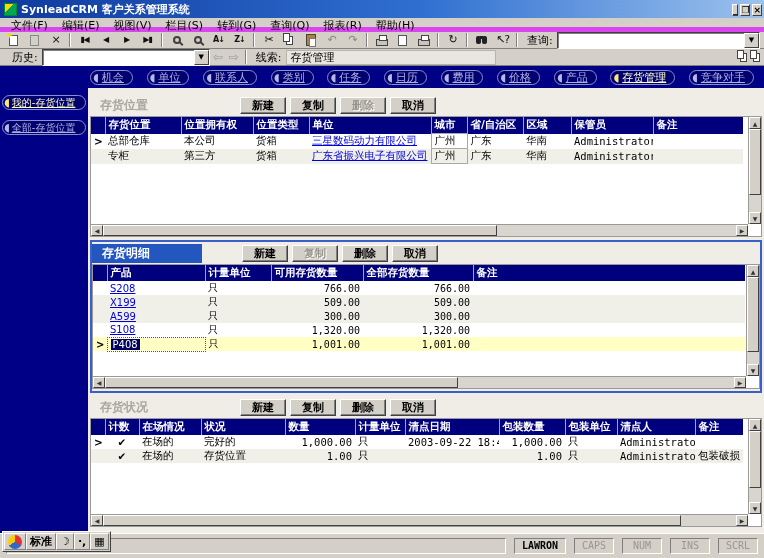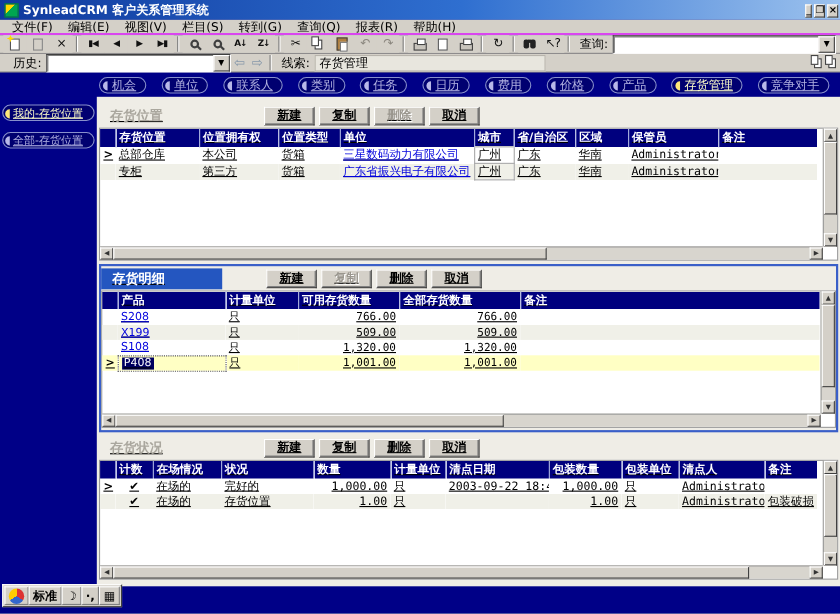--- a/index.html
+++ b/index.html
@@ -13,21 +13,21 @@
     display:flex; align-items:center; padding:0 2px; }
   .app-icon { width:13px; height:13px; margin:0 4px 0 2px;
     background:linear-gradient(135deg,#ffd800 0 40%,#00a651 40% 100%); border:1px solid #083; }
   .title { color:#fff; font-weight:bold; font-size:11px; flex:1; white-space:nowrap; }
   .winbtn { width:16px; height:14px; margin-left:2px; background:#D4D0C8;
     border:1px solid; border-color:#fff #404040 #404040 #fff; font-size:9px; line-height:11px;
     text-align:center; font-weight:bold; color:#000; }
 
   
   .menubar { position:absolute; left:0; top:18px; right:0; height:14px; background:#D4D0C8;
-    border-bottom:2px solid #d946ef; display:flex; align-items:center; padding-left:4px; font-size:11px; }
+    border-bottom:5px solid #d946ef; display:flex; padding-left:4px; font-size:11px; }
   .menu-item { padding:0 7px; color:#000; }
 
   
   .toolbar { position:absolute; left:0; top:32px; right:0; height:17px; background:#D4D0C8;
     display:flex; align-items:center; padding-left:3px; border-bottom:1px solid #808080; }
   .tb-btn { width:21px; height:16px; display:flex; align-items:center; justify-content:center;
     background:#D4D0C8; border:1px solid transparent; color:#111; }
   .tb-btn .glyph { font-size:11px; line-height:12px; white-space:nowrap; letter-spacing:-1px; }
   .tb-btn.small .glyph { font-size:8px; font-weight:bold; }
   .tb-btn.disabled { color:#8a867e; }
@@ -81,21 +81,21 @@
   .main { position:absolute; left:0; top:88px; width:764px; height:445px; background:#000087; }
   .sidebar { position:absolute; left:0; top:0; width:88px; bottom:0; }
   .side-item { height:15px; margin:7px 0 10px 2px; width:84px; border:1px solid #8890cc; border-radius:8px;
     background:#000070; display:flex; align-items:center; padding:0 4px 0 1px; white-space:nowrap; }
   .side-item .crescent { font-size:11px; color:#b8b8e8; margin-right:2px; }
   .side-item .lbl { color:#b0b0e0; font-size:10px; text-decoration:underline; }
   .side-item.active .crescent { color:#ffe879; }
   .side-item.active .lbl { color:#ffffc8; }
 
   .panel { position:absolute; left:88px; top:0; right:0; bottom:0; background:#efede6; }
-  .sec { position:absolute; left:2px; width:672px;text-decoration:underline; }
+  .sec { position:absolute; left:2px; width:672px; }
   .secA { top:6px;  height:145px; }
   .secB { top:152px; height:153px; border:2px solid #3a5fc8; background:#efede6; }
   .secC { top:308px; height:133px; }
   .sec-head { height:22px; display:flex; align-items:center; }
   .sec-title { font-weight:bold; font-size:12px; color:#aaa79e; padding:1px 10px; min-width:110px; }
   .secB .sec-title { background:#2456c0; color:#fff; }
   .btn-row { display:flex; margin-left:40px; gap:4px; }
   .win-btn { width:46px; height:17px; background:#D4D0C8; border:1px solid; border-color:#fff #404040 #404040 #fff;
     box-shadow:inset -1px -1px 0 #808080; font-size:11px; font-weight:bold; color:#000; text-align:center; line-height:14px; }
   .win-btn.disabled { color:#9a968e; text-shadow:1px 1px 0 #fff; }
@@ -451,20 +451,28 @@
                     <td class="r mono ">766.00</td>
                     <td class="r mono ">766.00</td>
                     <td></td>
                   </tr>
                   <tr class="alt">
                     <td class="marker"></td>
                     <td><span class="lnk">X199</span></td>
                     <td>只</td>
                     <td class="r mono ">509.00</td>
                     <td class="r mono ">509.00</td>
+                    <td></td>
+                  </tr>
+                  <tr class="alt">
+                    <td class="marker"></td>
+                    <td><span class="lnk">A599</span></td>
+                    <td>只</td>
+                    <td class="r mono ">300.00</td>
+                    <td class="r mono ">300.00</td>
                     <td></td>
                   </tr>
                   <tr>
                     <td class="marker"></td>
                     <td><span class="lnk">S108</span></td>
                     <td>只</td>
                     <td class="r mono ">1,320.00</td>
                     <td class="r mono ">1,320.00</td>
                     <td></td>
                   </tr>
@@ -572,20 +580,30 @@
             <div class="sb-btn">◀</div>
             <div class="sb-thumb" style="width:88%"></div>
             <div class="sb-btn" style="margin-left:auto">▶</div>
           </div>
         </div>
       </section>
 
     </div>
   </div>
 
+  <div class="statusbar">
+    <span class="st-pane st-fill"></span>
+    <span class="st-pane st-user">LAWRON</span>
+    <span id="stind" style="display:flex;gap:8px;">
+        <span class="st-pane st-ind" style="width: 40px;">CAPS</span>
+        <span class="st-pane st-ind" style="width: 40px;">NUM</span>
+        <span class="st-pane st-ind" style="width: 40px;">INS</span>
+        <span class="st-pane st-ind" style="width: 40px;">SCRL</span>
+      </span>
+  </div>
 
   <div class="imebar">
     <span class="ime-item">
         <span class="ime-logo"></span>
       </span>
     <span class="ime-item">标准</span>
     <span class="ime-item">☽</span>
     <span class="ime-item">·,</span>
     <span class="ime-item">▦</span>
   </div>

